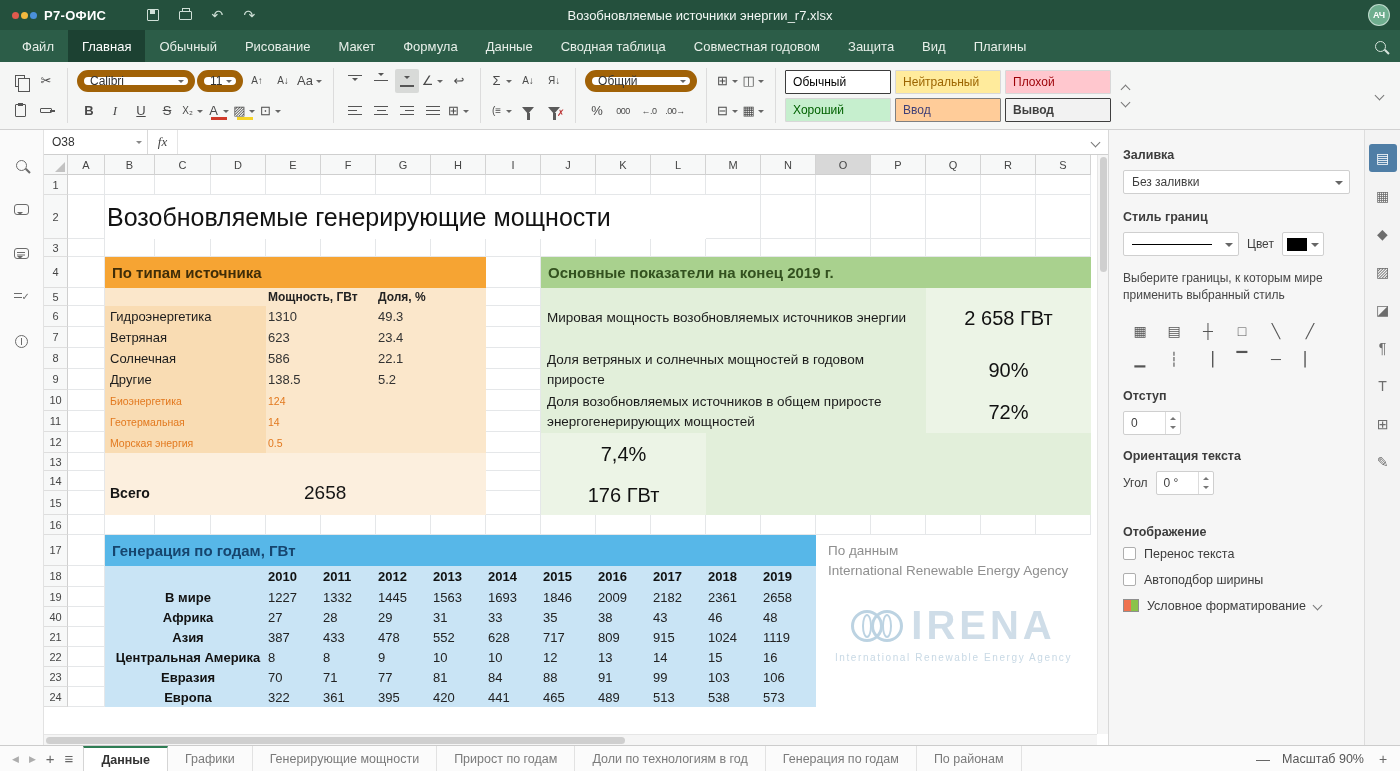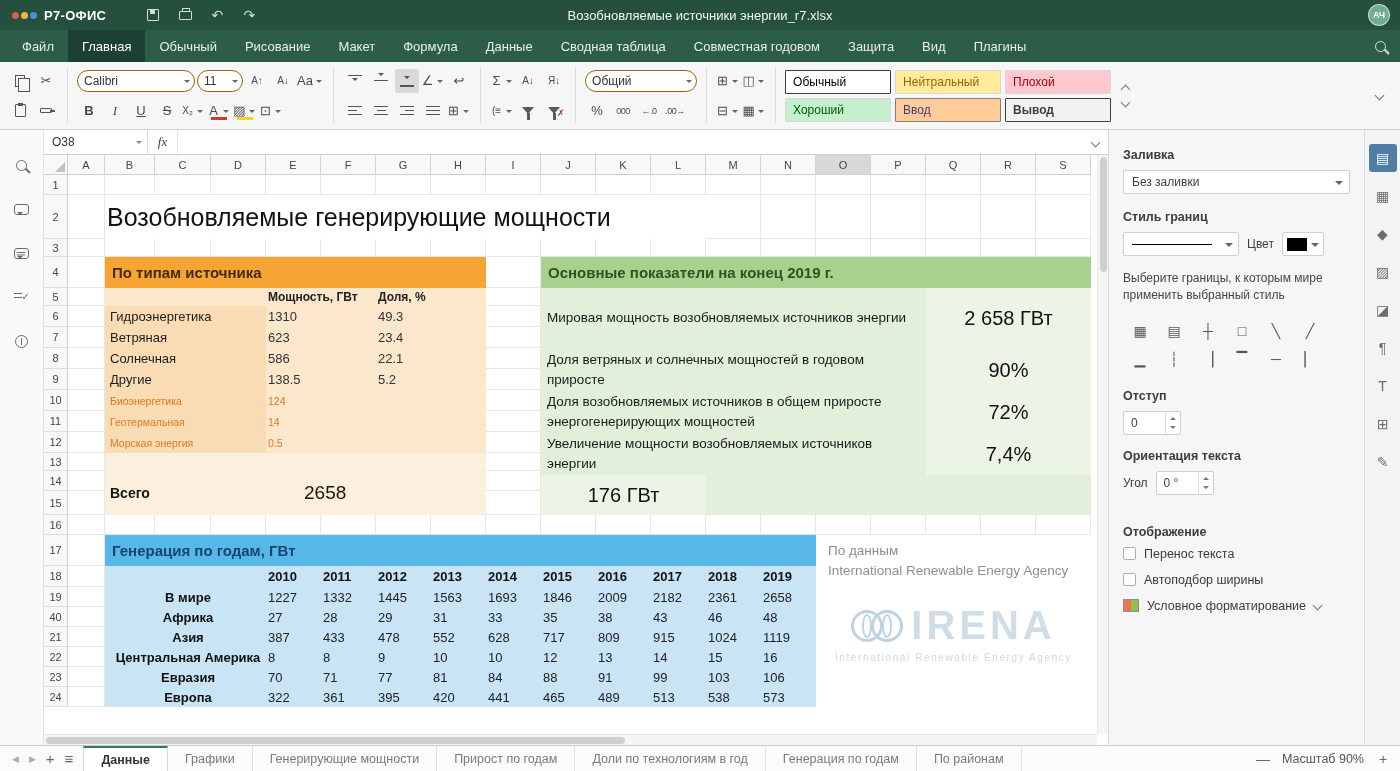--- a/index.html
+++ b/index.html
@@ -36,21 +36,21 @@
   .tgroup { display:flex; flex-direction:column; gap:4px; }
   .trow { display:flex; align-items:center; gap:2px; height:26px; }
   .tbtn { min-width:24px; height:24px; display:inline-flex; align-items:center; justify-content:center; font-size:13px; color:#4a4a4a; border-radius:2px; position:relative; cursor:default; }
   .tbtn.small { font-size:10px; }
   .tbtn.tiny { font-size:9px; letter-spacing:-.5px; }
   .tbtn.pressed { background:#d8dad8; }
   .tbtn.b { font-weight:bold; } .tbtn.i { font-style:italic; font-family:"Liberation Serif",serif; }
   .tbtn.u { text-decoration:underline; } .tbtn.s { text-decoration:line-through; }
   .dd { padding-right:11px; }
   .dd::after { content:""; position:absolute; right:2px; top:50%; margin-top:-1px; border:3.5px solid transparent; border-top-color:#666; }
-  .combo { background:#fff; border:1px solid #a16207; border-radius:11px; height:22px; display:flex; align-items:center; font-size:12px; color:#333; padding:0 16px 0 6px; position:relative; }
+  .combo { background:#fff; border:7px solid #a16207; border-radius:11px; height:22px; display:flex; align-items:center; font-size:12px; color:#333; padding:0 16px 0 6px; position:relative; }
   .combo::after { content:""; position:absolute; right:4px; top:50%; margin-top:-1px; border:3.5px solid transparent; border-top-color:#666; }
   .w-font { width:118px; } .w-size { width:46px; } .w-num { width:112px; }
   .vsep { width:1px; background:#dcdcdc; align-self:stretch; margin:2px 3px; }
   .underbar { position:absolute; left:4px; right:4px; bottom:3px; height:3px; }
   .ub-red { background:#d03a2a; } .ub-yellow { background:#f5d327; }
   .hlines { display:inline-flex; flex-direction:column; gap:2.5px; width:14px; }
   .hlines i { height:1.6px; background:#555; display:block; }
   .al .i2 { width:9px; } .ac .i2 { width:9px; margin:0 auto; } .ar .i2 { width:9px; margin-left:auto; }
   .va-icon { width:14px; height:12px; position:relative; display:inline-block; }
   .va-icon::before { content:""; position:absolute; left:0; right:0; height:1.8px; background:#555; }
@@ -986,21 +986,20 @@
               </div>
               <div class="ind-row" style="height: 42px;">
                 <div class="ind-text">Доля ветряных и солнечных мощностей в годовом приросте</div>
                 <div class="ind-val">90%</div>
               </div>
               <div class="ind-row" style="height: 42px;">
                 <div class="ind-text">Доля возобновляемых источников в общем приросте энергогенерирующих мощностей</div>
                 <div class="ind-val">72%</div>
               </div>
               <div class="ind-row" style="height: 42px;">
-                <div class="ind-text">Увеличение мощности возобновляемых источников энергии</div>
                 <div class="ind-val">7,4%</div>
               </div>
               <div class="ind-row" style="height: 40px;">
                 <div class="ind-val">176 ГВт</div>
               </div>
             </div>
 
           <div class="blk b-bhdr">Генерация по годам, ГВт</div>
           <div class="blk b-bbody">
             <div class="gen-row years" id="gen-years">

